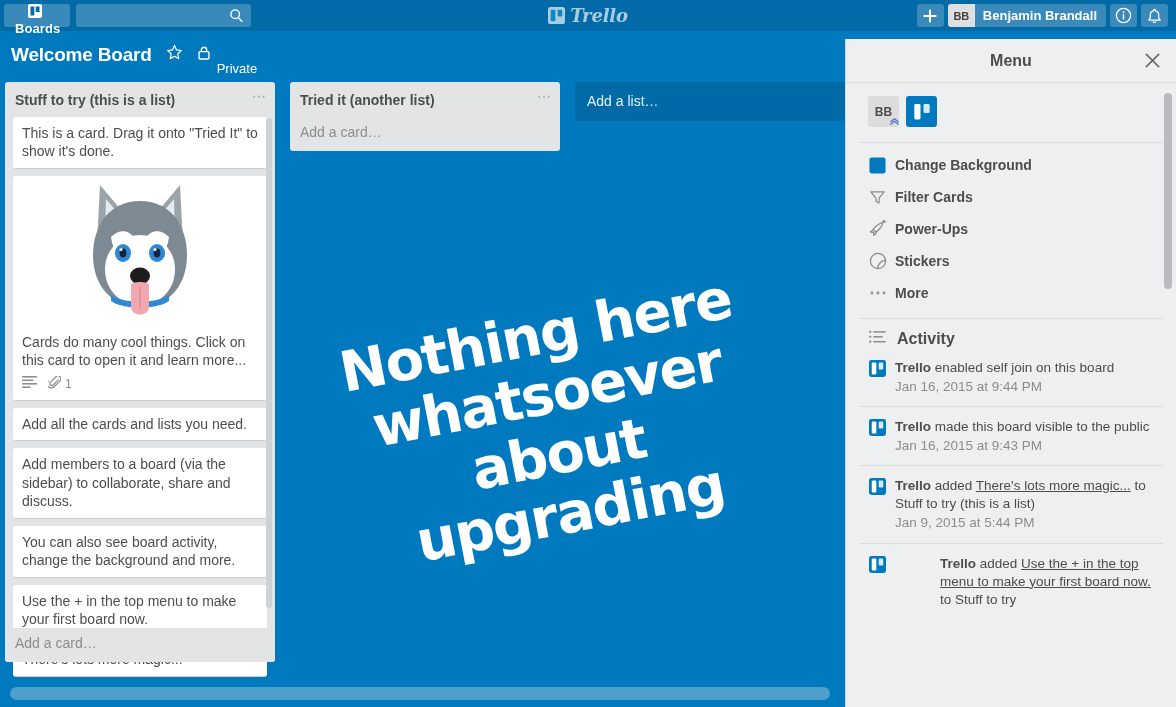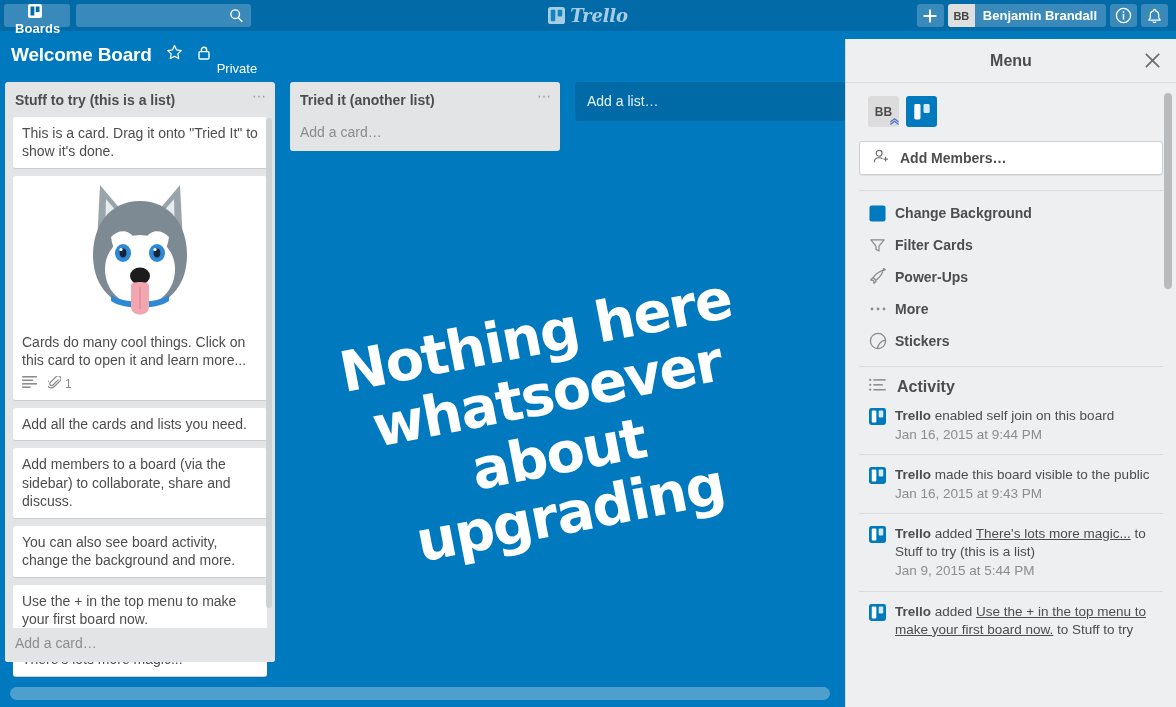--- a/index.html
+++ b/index.html
@@ -398,31 +398,20 @@
           </span>
         </div>
         <div class="avatar trello">
           <svg width="22" height="22" viewBox="0 0 16 16">
               <rect x="2.4" y="2.2" width="4.5" height="11.2" rx="1" fill="#fff"></rect>
               <rect x="9.1" y="2.2" width="4.5" height="6.6" rx="1" fill="#d6e9f7"></rect>
             </svg>
         </div>
       </div>
 
-      <div class="add-members">
-        <span>
-          <svg width="17" height="15" viewBox="0 0 18 16">
-              <circle cx="6.5" cy="4.6" r="3.1" fill="none" stroke="#6b6b6b" stroke-width="1.2"></circle>
-              <path d="M1.3 14.2c0-3 2.3-4.9 5.2-4.9 1.3 0 2.5.4 3.4 1.1" fill="none" stroke="#6b6b6b" stroke-width="1.2"></path>
-              <line x1="13.4" y1="8.3" x2="13.4" y2="13.3" stroke="#6b6b6b" stroke-width="1.2"></line>
-              <line x1="10.9" y1="10.8" x2="15.9" y2="10.8" stroke="#6b6b6b" stroke-width="1.2"></line>
-            </svg>
-        </span>
-        <span class="txt">Add Members…</span>
-      </div>
 
       <div class="menu-sep"></div>
 
       <div class="menu-list">
         <div class="menu-row">
           <span class="ico">
             <svg width="17" height="17" viewBox="0 0 18 18">
                 <rect x="0.5" y="0.5" width="17" height="17" rx="2.4" fill="#0079bf"></rect>
               </svg>
           </span>
@@ -437,39 +426,39 @@
           <span class="txt">Filter Cards</span>
         </div>
         <div class="menu-row">
           <span class="ico">
             <svg width="18" height="18" viewBox="0 0 18 18">
                 <path d="M16.2 1.8C11 2.6 6.8 5.5 4 9.6l1.6 1.2 1.2 1.6c4.1-2.8 7-7 7.8-12.2z" fill="none" stroke="#8c8c8c" stroke-width="1.3" stroke-linejoin="round"></path>
                 <path d="M4 9.6L1.6 12l3 .4.4 3 2.4-2.4" fill="none" stroke="#8c8c8c" stroke-width="1.3" stroke-linejoin="round"></path>
               </svg>
           </span>
           <span class="txt">Power-Ups</span>
+        </div>
+        <div class="menu-row">
+          <span class="ico">
+            <svg width="18" height="18" viewBox="0 0 18 18">
+                <path d="M9 1.4A7.6 7.6 0 1 1 1.4 9C1.4 4.8 4.8 1.4 9 1.4z" fill="none" stroke="#8c8c8c" stroke-width="1.3"></path>
+                <path d="M16.5 8.3c-3.8 0-6.6 1.9-8.2 8.2" fill="none" stroke="#8c8c8c" stroke-width="1.3"></path>
+              </svg>
+          </span>
+          <span class="txt">Stickers</span>
         </div>
         <div class="menu-row">
           <span class="ico">
             <svg width="18" height="6" viewBox="0 0 18 6">
                 <circle cx="3" cy="3" r="1.4" fill="#8c8c8c"></circle>
                 <circle cx="9" cy="3" r="1.4" fill="#8c8c8c"></circle>
                 <circle cx="15" cy="3" r="1.4" fill="#8c8c8c"></circle>
               </svg>
           </span>
           <span class="txt">More</span>
-        </div>
-        <div class="menu-row">
-          <span class="ico">
-            <svg width="18" height="18" viewBox="0 0 18 18">
-                <path d="M9 1.4A7.6 7.6 0 1 1 1.4 9C1.4 4.8 4.8 1.4 9 1.4z" fill="none" stroke="#8c8c8c" stroke-width="1.3"></path>
-                <path d="M16.5 8.3c-3.8 0-6.6 1.9-8.2 8.2" fill="none" stroke="#8c8c8c" stroke-width="1.3"></path>
-              </svg>
-          </span>
-          <span class="txt">Stickers</span>
         </div>
       </div>
 
       <div class="menu-sep" style="margin-top:9px;"></div>
 
       <div class="activity-head">
         <span>
           <svg width="17" height="14" viewBox="0 0 18 14">
               <circle cx="1.3" cy="1.6" r="1.2" fill="#8c8c8c"></circle>
               <rect x="4.6" y="0.8" width="13" height="1.6" fill="#8c8c8c"></rect>
@@ -510,21 +499,21 @@
           <span class="act-ico">
             <svg width="17" height="17" viewBox="0 0 16 16">
                 <rect width="16" height="16" rx="2.3" fill="#0079bf"></rect>
                 <rect x="2.6" y="2.4" width="4.3" height="11.2" rx="1" fill="#fff"></rect>
                 <rect x="9.1" y="2.4" width="4.3" height="6.6" rx="1" fill="#d6e9f7"></rect>
               </svg>
           </span>
           <span class="act-body"><span class="who">Trello</span><span> added </span><span class="lnk">There's lots more magic...</span><span> to Stuff to try (this is a list)</span><span class="act-time block">Jan 9, 2015 at 5:44 PM</span></span>
         </div>
 
-        <div class="act-item" style="border-bottom:none;">
+        <div class="act-item" style="border-bottom:none;gap:45px;">
           <span class="act-ico">
             <svg width="17" height="17" viewBox="0 0 16 16">
                 <rect width="16" height="16" rx="2.3" fill="#0079bf"></rect>
                 <rect x="2.6" y="2.4" width="4.3" height="11.2" rx="1" fill="#fff"></rect>
                 <rect x="9.1" y="2.4" width="4.3" height="6.6" rx="1" fill="#d6e9f7"></rect>
               </svg>
           </span>
           <span class="act-body"><span class="who">Trello</span><span> added </span><span class="lnk">Use the + in the top menu to make your first board now.</span><span> to Stuff to try</span></span>
         </div>
       </div>

